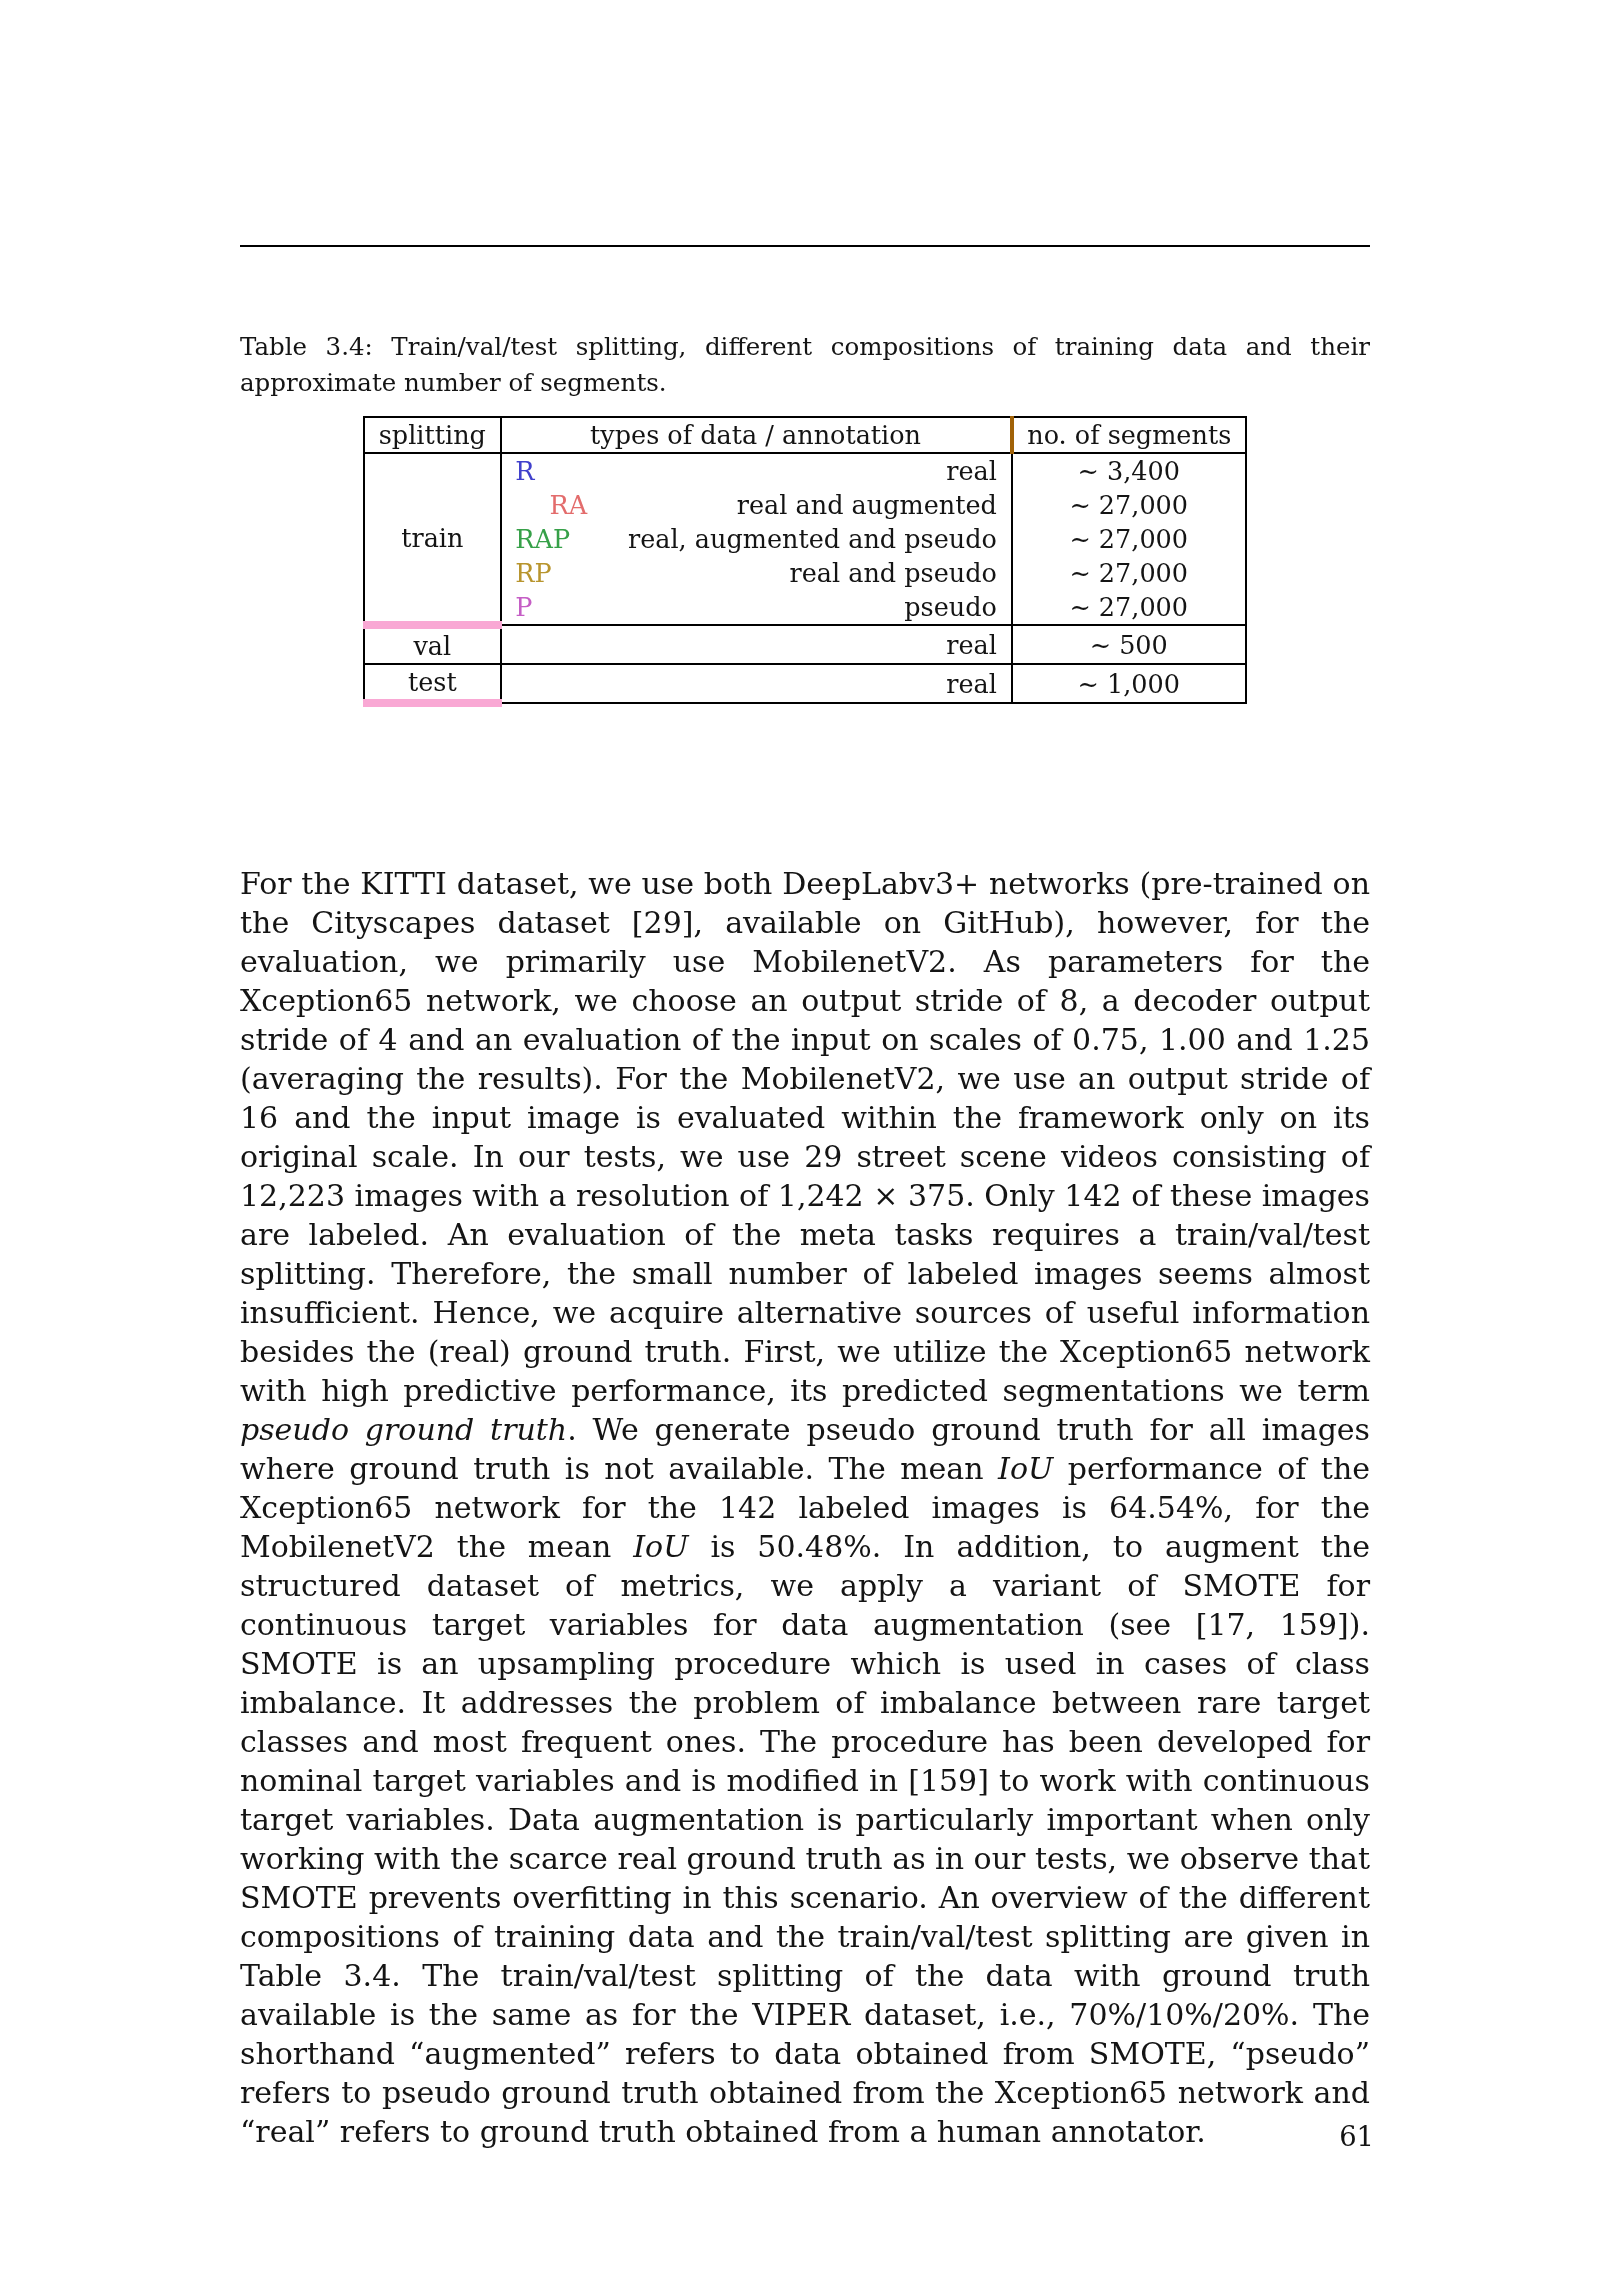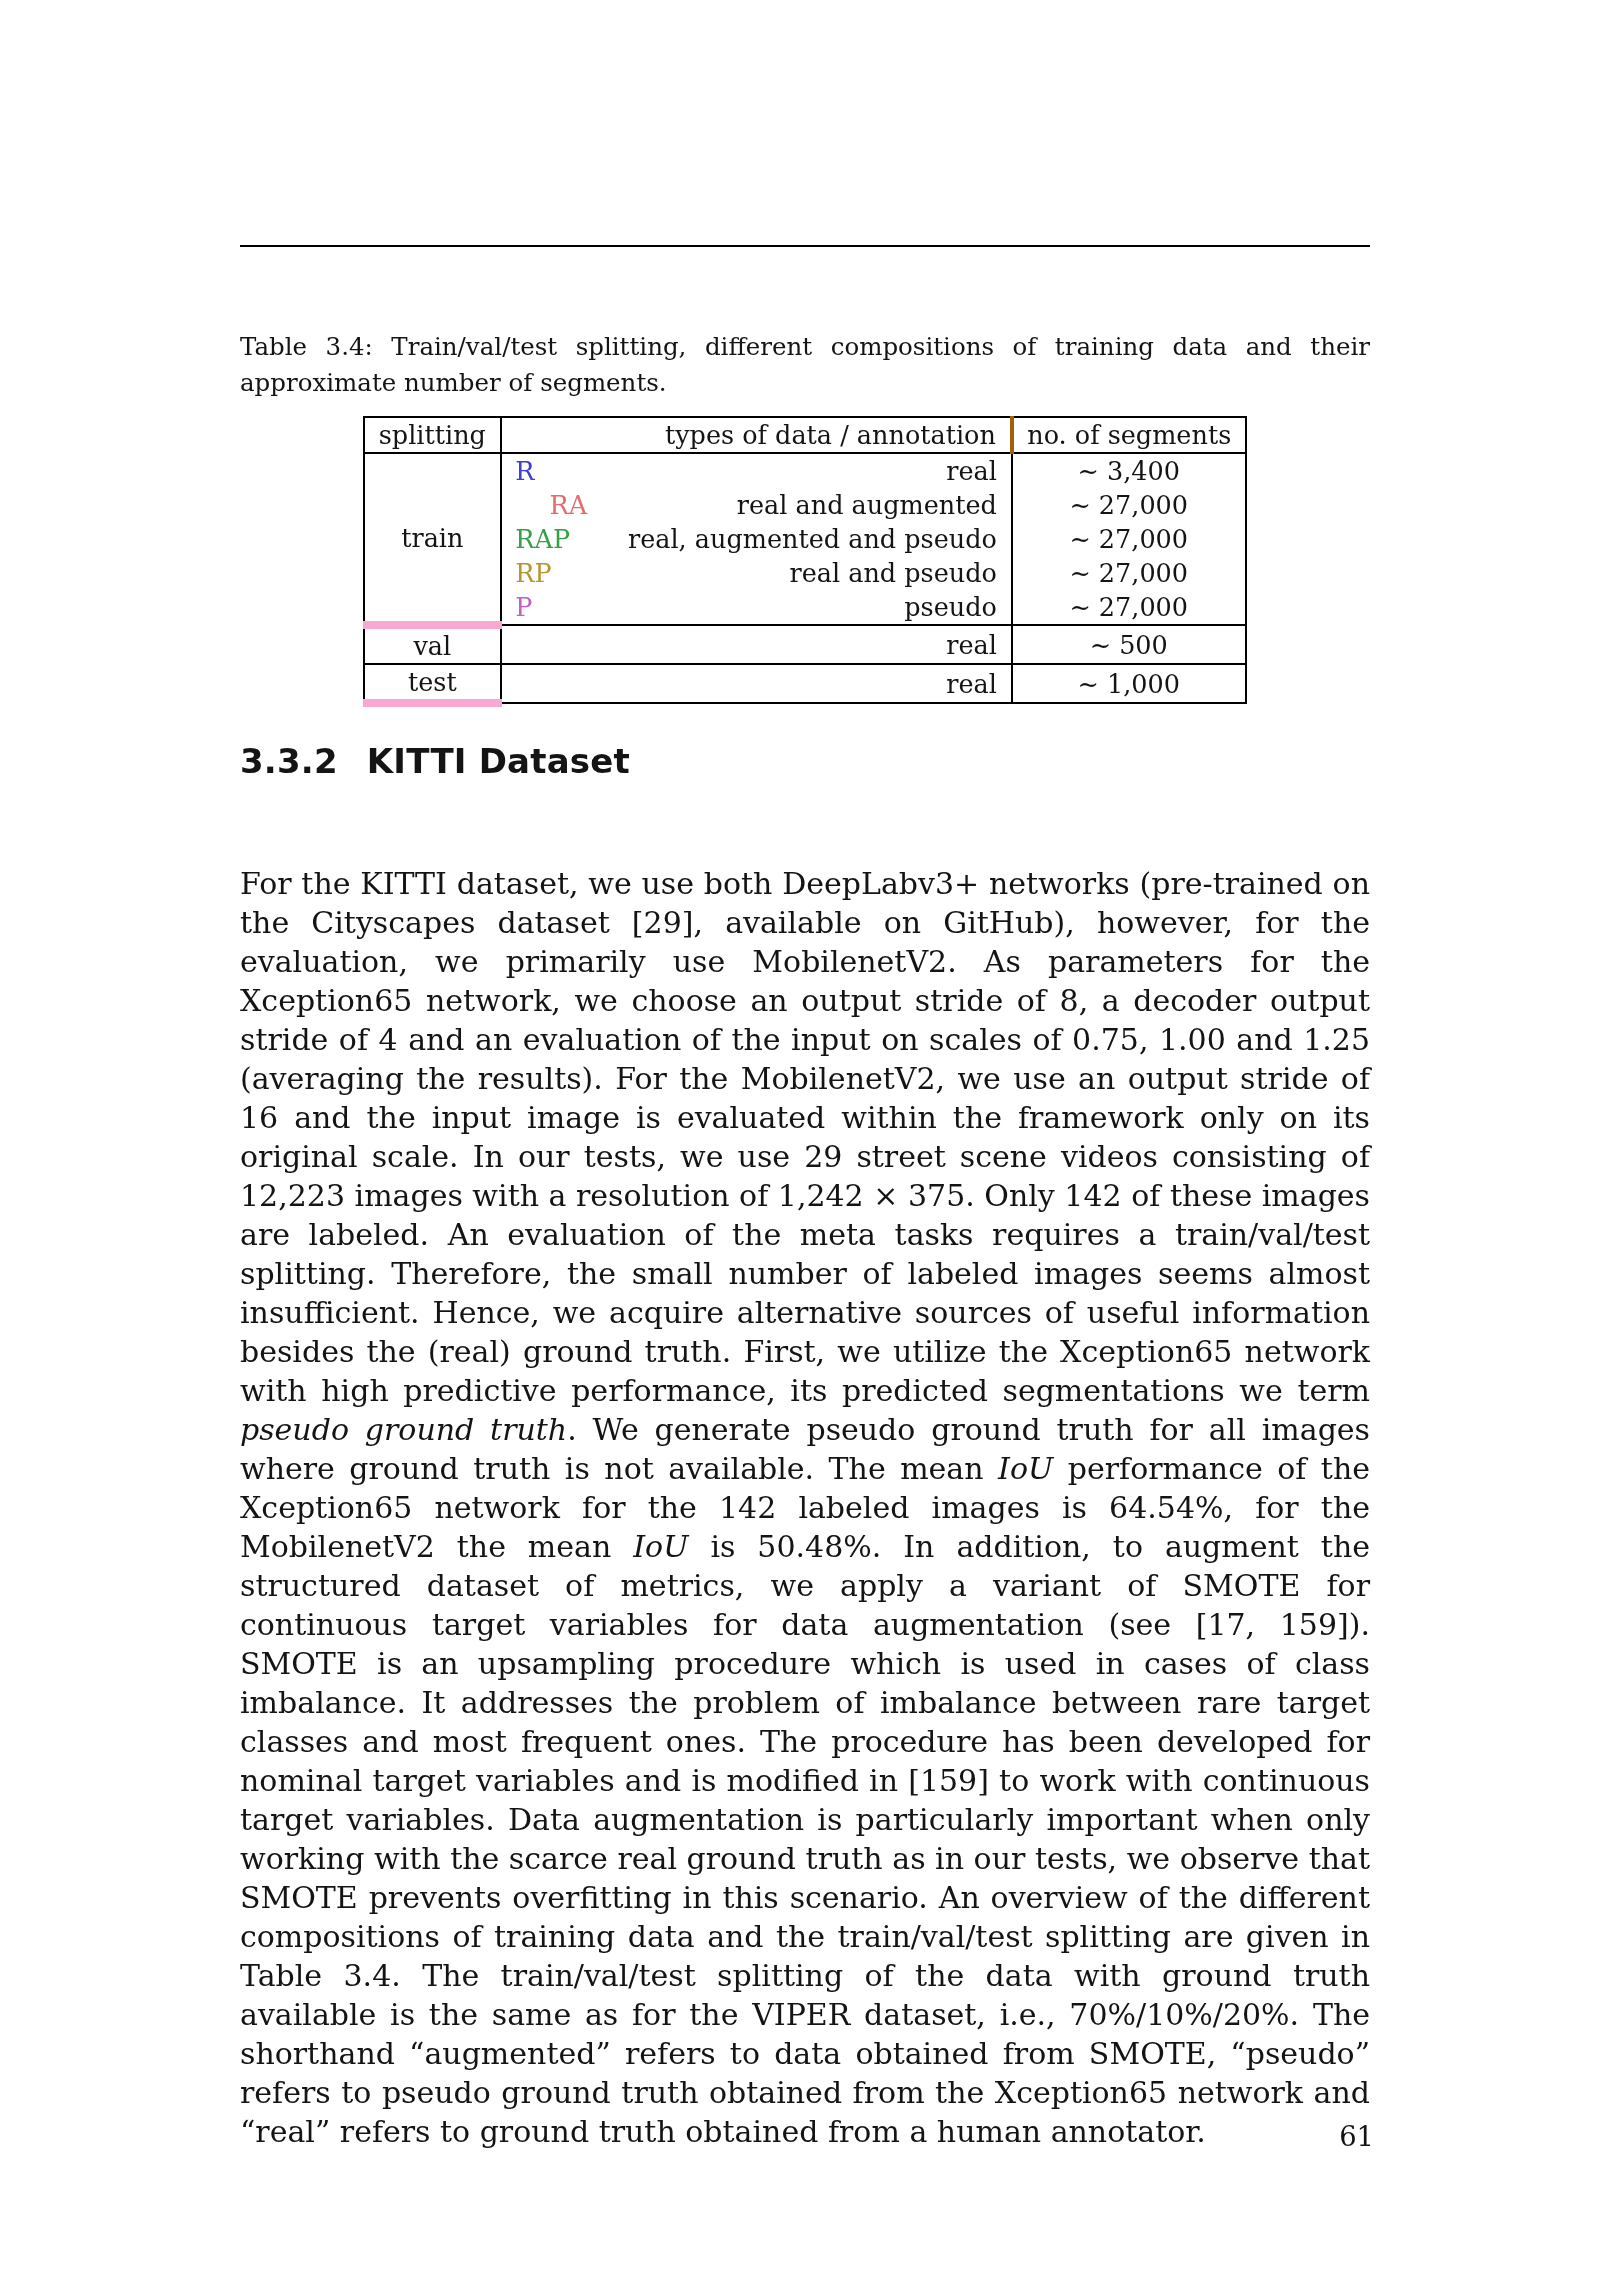--- a/index.html
+++ b/index.html
@@ -38,21 +38,21 @@
     border-collapse: collapse;
     border: 2px solid #000;
     font-size: 25.5px;
   }
   table.data th, table.data td {
     font-weight: normal;
     padding: 2px 13.7px;
     line-height: 30px;
     white-space: nowrap;
   }
-  table.data th { text-align: right; }
+  table.data th { text-align: center; }
   .h-splitting { border-right: 2px solid #000; }
   .h-segments  { border-left: 4px solid #a16207; }
   table.data thead tr th { border-bottom: 2px solid #000; }
   .c-splitting { border-right: 2px solid #000; text-align: center; vertical-align: middle; border-bottom: 8px solid #f9a8d4; }
   .c-code { font-weight: bold; padding-right: 5.9px; min-width: 51px; }
   .c-annot { text-align: right; min-width: 363px; }
   .c-seg { border-left: 2px solid #000; text-align: center; min-width: 196px; }
   tr.group-end td { border-bottom: 2px solid #000; }
 
   
@@ -131,22 +131,19 @@
         <tr>
           <td class="c-splitting">test</td>
           <td class="c-code"></td>
           <td class="c-annot">real</td>
           <td class="c-seg">∼ 1,000</td>
         </tr>
       </tbody>
     </table>
   </div>
 
-  <h2 class="section-heading">
-    <span class="sec-num">3.3.2</span><span>KITTI Dataset</span>
-  </h2>
 
   <div class="body-par"><span>For the KITTI dataset, we use both DeepLabv3+ networks (pre-trained on the Cityscapes dataset [29], available on GitHub), however, for the evaluation, we primarily use MobilenetV2. As parameters for the Xception65 network, we choose an output stride of 8, a decoder output stride of 4 and an evaluation of the input on scales of 0.75, 1.00 and 1.25 (averaging the results). For the MobilenetV2, we use an output stride of 16 and the input image is evaluated within the framework only on its original scale. In our tests, we use 29 street scene videos consisting of 12,223 images with a resolution of 1,242 × 375. Only 142 of these images are labeled. An evaluation of the meta tasks requires a train/val/test splitting. Therefore, the small number of labeled images seems almost insufficient. Hence, we acquire alternative sources of useful information besides the (real) ground truth. First, we utilize the Xception65 network with high predictive performance, its predicted segmentations we term </span><span class="it">pseudo ground truth</span><span>. We generate pseudo ground truth for all images where ground truth is not available. The mean </span><span class="it">IoU</span><span> performance of the Xception65 network for the 142 labeled images is 64.54%, for the MobilenetV2 the mean </span><span class="it">IoU</span><span> is 50.48%. In addition, to augment the structured dataset of metrics, we apply a variant of SMOTE for continuous target variables for data augmentation (see [17, 159]). SMOTE is an upsampling procedure which is used in cases of class imbalance. It addresses the problem of imbalance between rare target classes and most frequent ones. The procedure has been developed for nominal target variables and is modified in [159] to work with continuous target variables. Data augmentation is particularly important when only working with the scarce real ground truth as in our tests, we observe that SMOTE prevents overfitting in this scenario. An overview of the different compositions of training data and the train/val/test splitting are given in Table 3.4. The train/val/test splitting of the data with ground truth available is the same as for the VIPER dataset, i.e., 70%/10%/20%. The shorthand “augmented” refers to data obtained from SMOTE, “pseudo” refers to pseudo ground truth obtained from the Xception65 network and “real” refers to ground truth obtained from a human annotator.</span></div>
 
   <div class="page-number">61</div>
 
 </div>
 
 
 </body></html>

